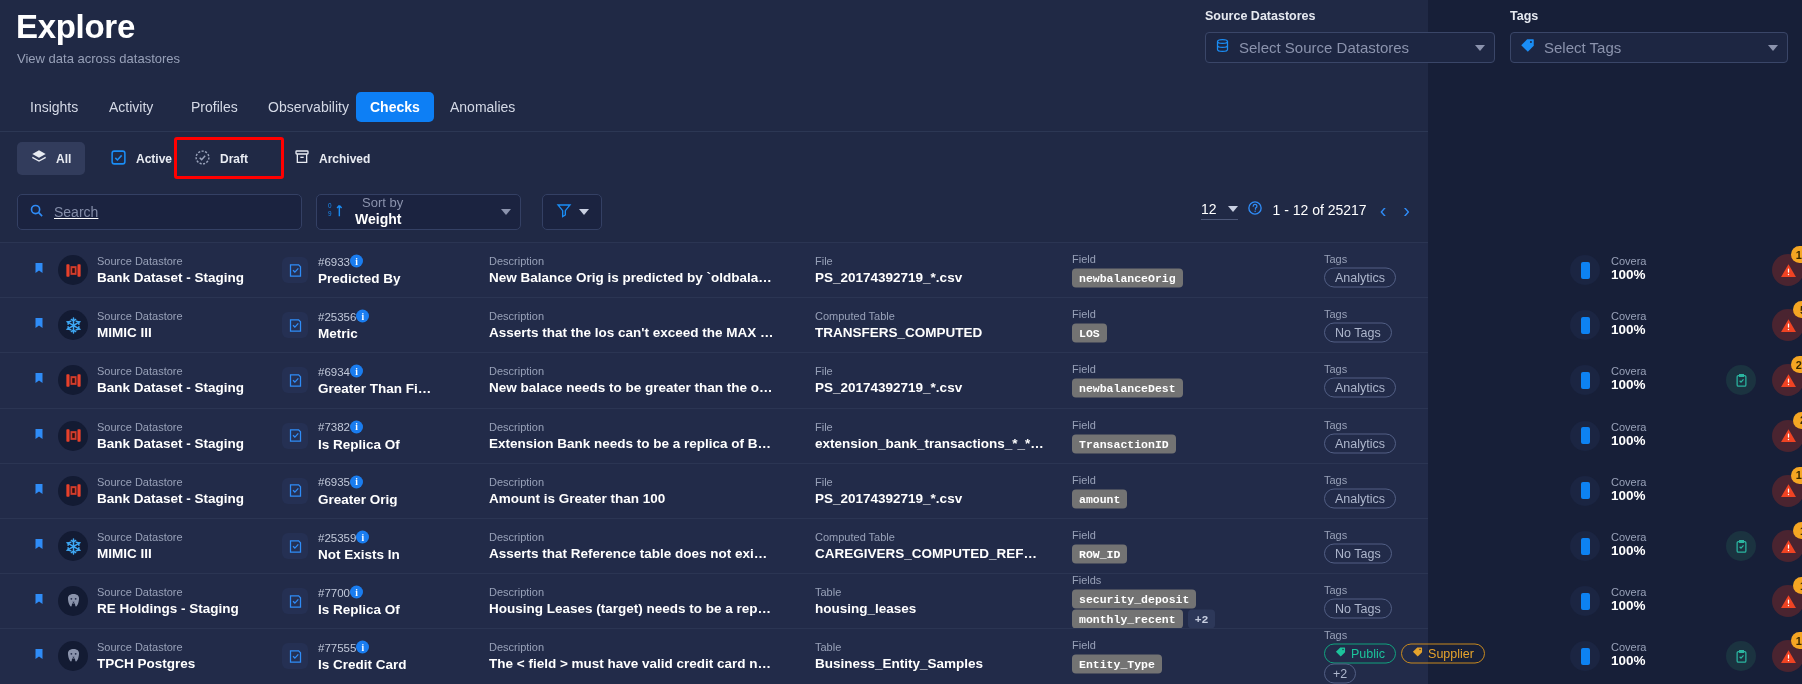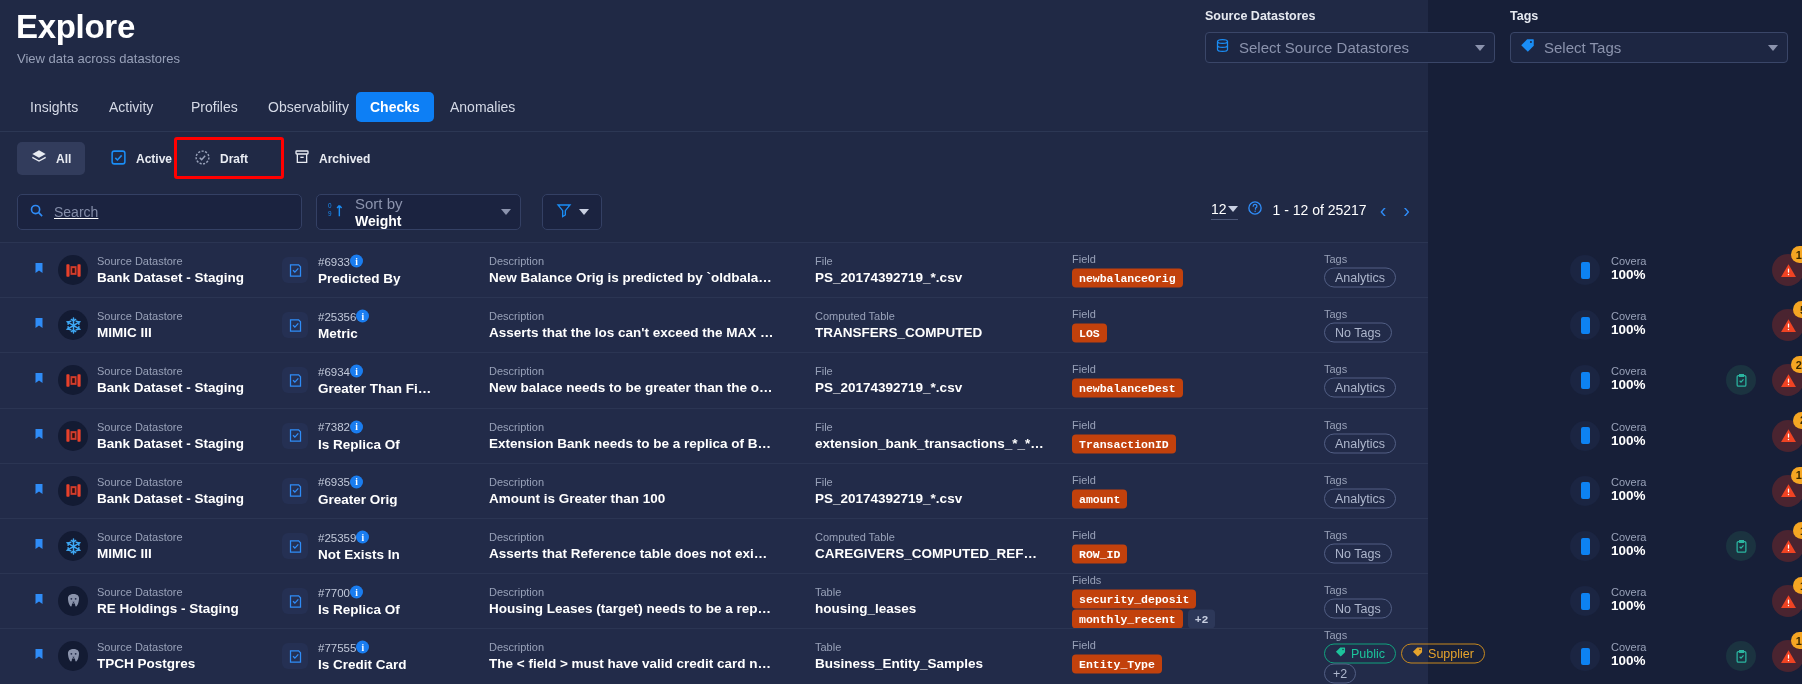--- a/index.html
+++ b/index.html
@@ -69,30 +69,30 @@
     border: 1px solid #344064; border-radius: 5px; background: #1b2340;
     display: flex; align-items: center; padding: 0 11px; gap: 10px; text-decoration: underline;
   }
   .searchbox .ph { font-size: 14px; color: #848da8; }
   .sortbox {
     position: absolute; left: 316px; top: 0; width: 205px; height: 36px;
     border: 1px solid #344064; border-radius: 5px; background: #1b2340;
     display: flex; align-items: center; padding: 0 11px; gap: 10px; position: absolute;
   }
   .sort-labels { line-height: 1.15; }
-  .sort-labels .l1 { font-size: 15px; color: #8b93ad; }
+  .sort-labels .l1 { font-size: 13px; color: #8b93ad; margin-left: 7px; }
   .sort-labels .l2 { font-size: 14px; color: #fff; font-weight: 700; }
   .filtbox {
     position: absolute; left: 542px; top: 0; width: 60px; height: 36px;
     border: 1px solid #344064; border-radius: 5px; background: #1b2340;
     display: flex; align-items: center; justify-content: center; gap: 7px;
   }
 
   .pager { position: absolute; right: 14px; top: 200px; display: flex; align-items: center; gap: 9px; }
-  .pgsize-wrap { display:flex; align-items:center; gap:2px; border-bottom:1px solid #4d5878; padding-bottom:2px;}
+  .pgsize-wrap { display:flex; align-items:center; gap:12px; border-bottom:1px solid #4d5878; padding-bottom:2px;}
   .pager .prange { font-size: 14px; color: #fff; }
   .arrowbtn { font-size: 20px; color: #2f8cf7; line-height: 1; padding: 0 4px; }
 
   
   .rows { position: absolute; top: 242px; left: 0; width: 100%; }
   .row {
     position: relative; height: 55.2px; border-top: 1px solid #2b3553;
     background: #222b49;
   }
   .row:nth-child(odd) { background: #222b49; }
@@ -120,21 +120,21 @@
   }
   .c-desc { left: 489px; width: 285px; }
   .c-file { left: 815px; width: 230px; }
   .c-field { left: 1072px; width: 200px; }
   .c-tags { left: 1324px; width: 190px; }
   .c-cov  { left: 1570px; width: 105px; display: flex; align-items: flex-start; gap: 11px; }
   .c-ico  { left: 1726px; }
   .c-badge{ left: 1772px; }
 
   .chip {
-    display: inline-flex; align-items: center; background: #c2410c; color: #fff;
+    display: inline-flex; align-items: center; background: #737373; color: #fff;
     font-size: 11.5px; font-weight: 700; border-radius: 4px; padding: 3px 7px;
     margin-right: 5px; font-family: "Liberation Mono", monospace;
   }
   .chip.more { background: #2d3859; color: #c7cee0; }
   .tagpill {
     display: inline-flex; align-items: center; gap: 5px;
     border: 1px solid #525f85; border-radius: 11px; padding: 2px 10px;
     font-size: 12.5px; color: #aeb7cd; margin-right: 5px;
   }
   .tagpill.green { border-color: #11a37f; color: #1cc39b; }

